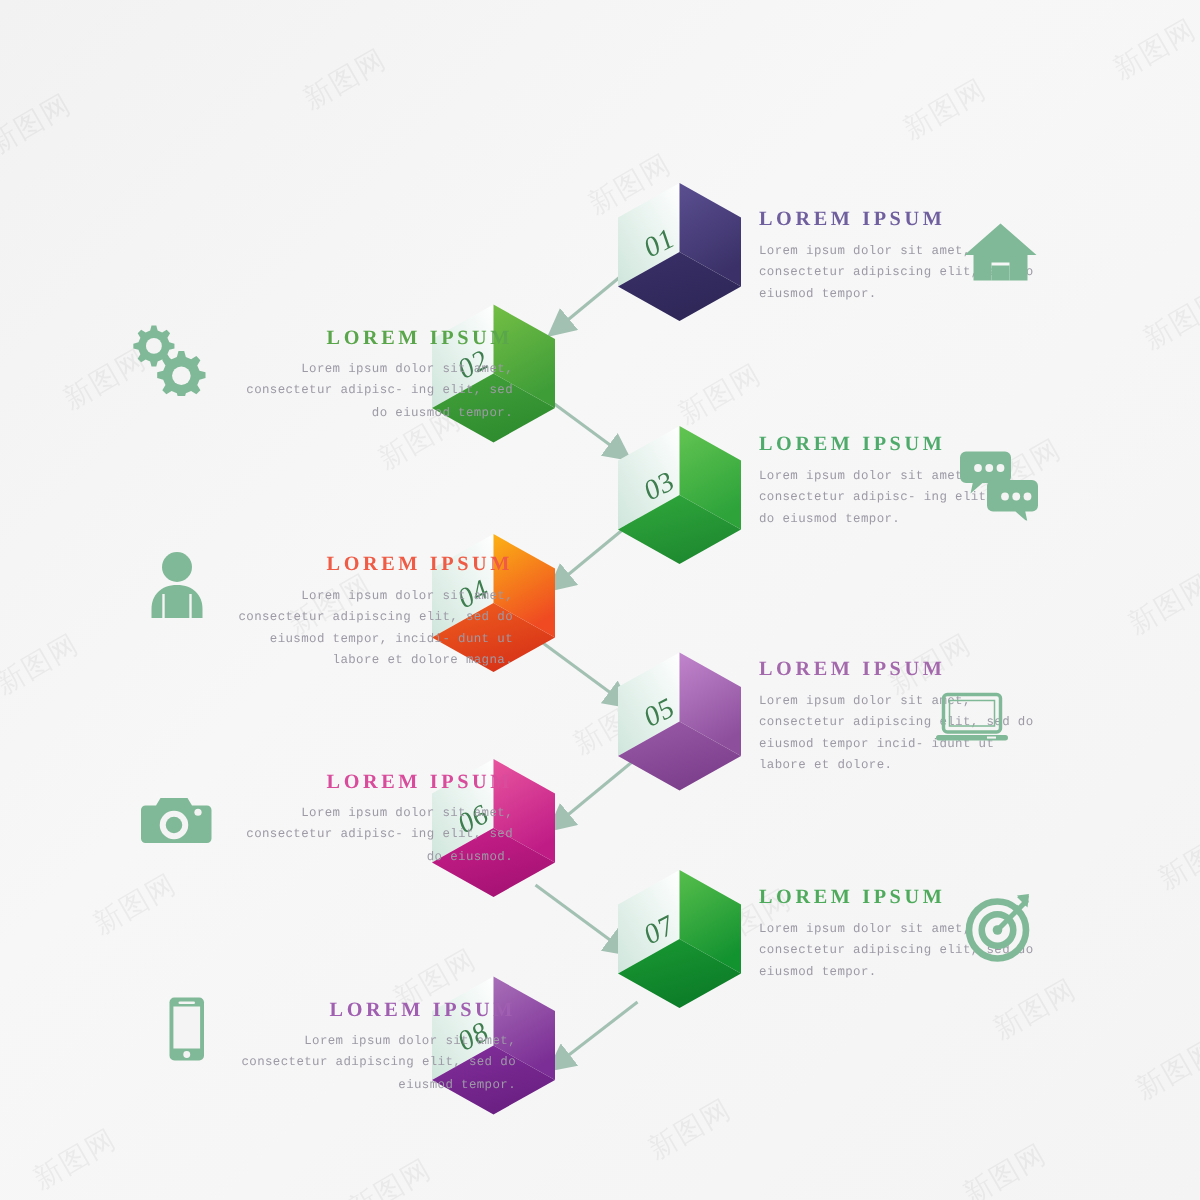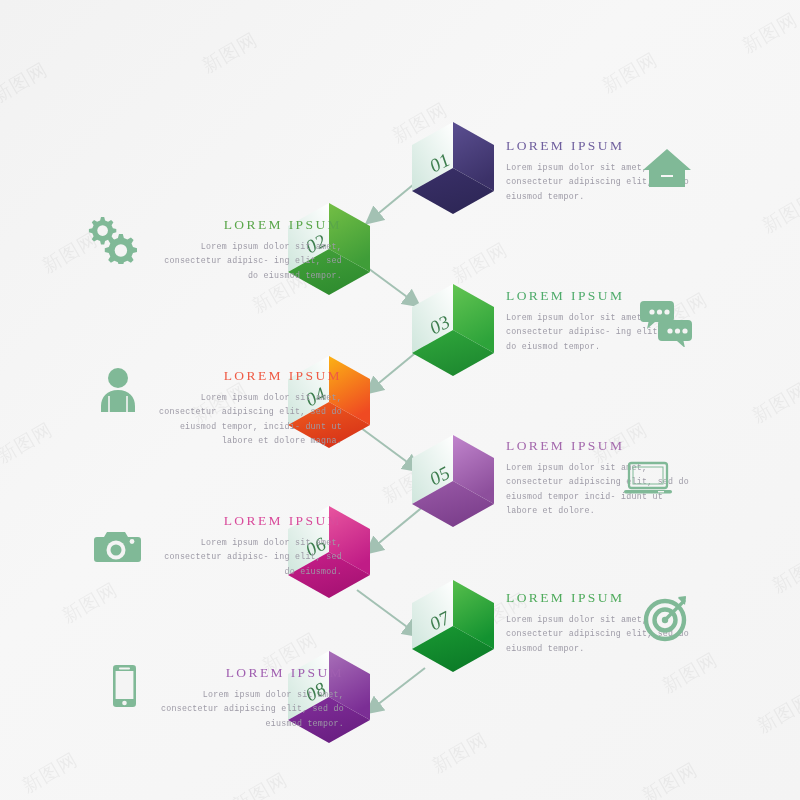--- a/index.html
+++ b/index.html
@@ -43,21 +43,21 @@
     color:#3d7d4e;
     letter-spacing:.5px;
     transform:rotate(-29deg) skewY(2deg);
     pointer-events:none;
   }
 
   
   .txt{position:absolute;width:178px;}
   .txt .title{
     font-family:"Liberation Serif", serif;
-    font-weight:normal;
+    font-weight:bold;
     font-size:13.5px;
     letter-spacing:2.4px;
     margin:0 0 7px 0;
     white-space:nowrap;
   }
   .txt .body{
     font-family:"Liberation Mono", monospace;
     font-size:8.3px;
     line-height:1.72;
     color:#9d9aa6;

